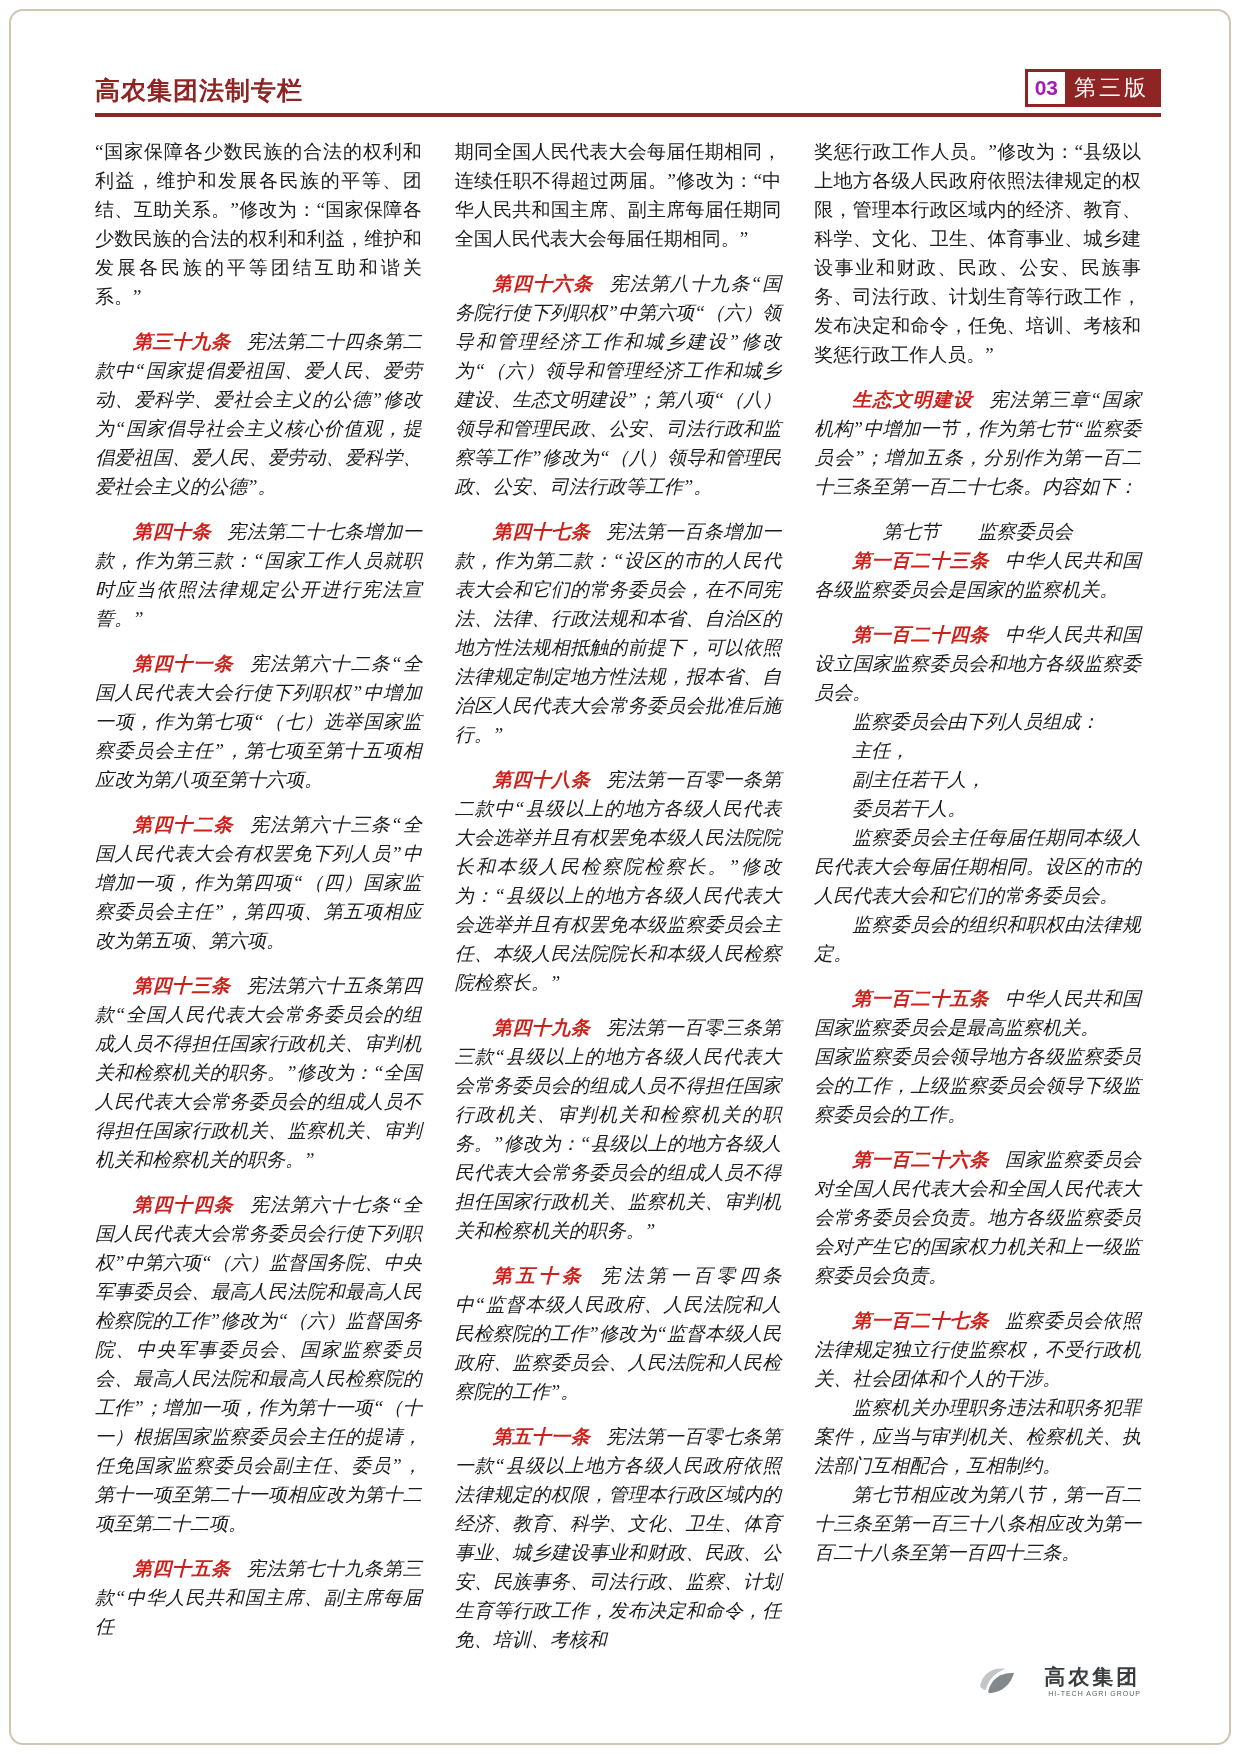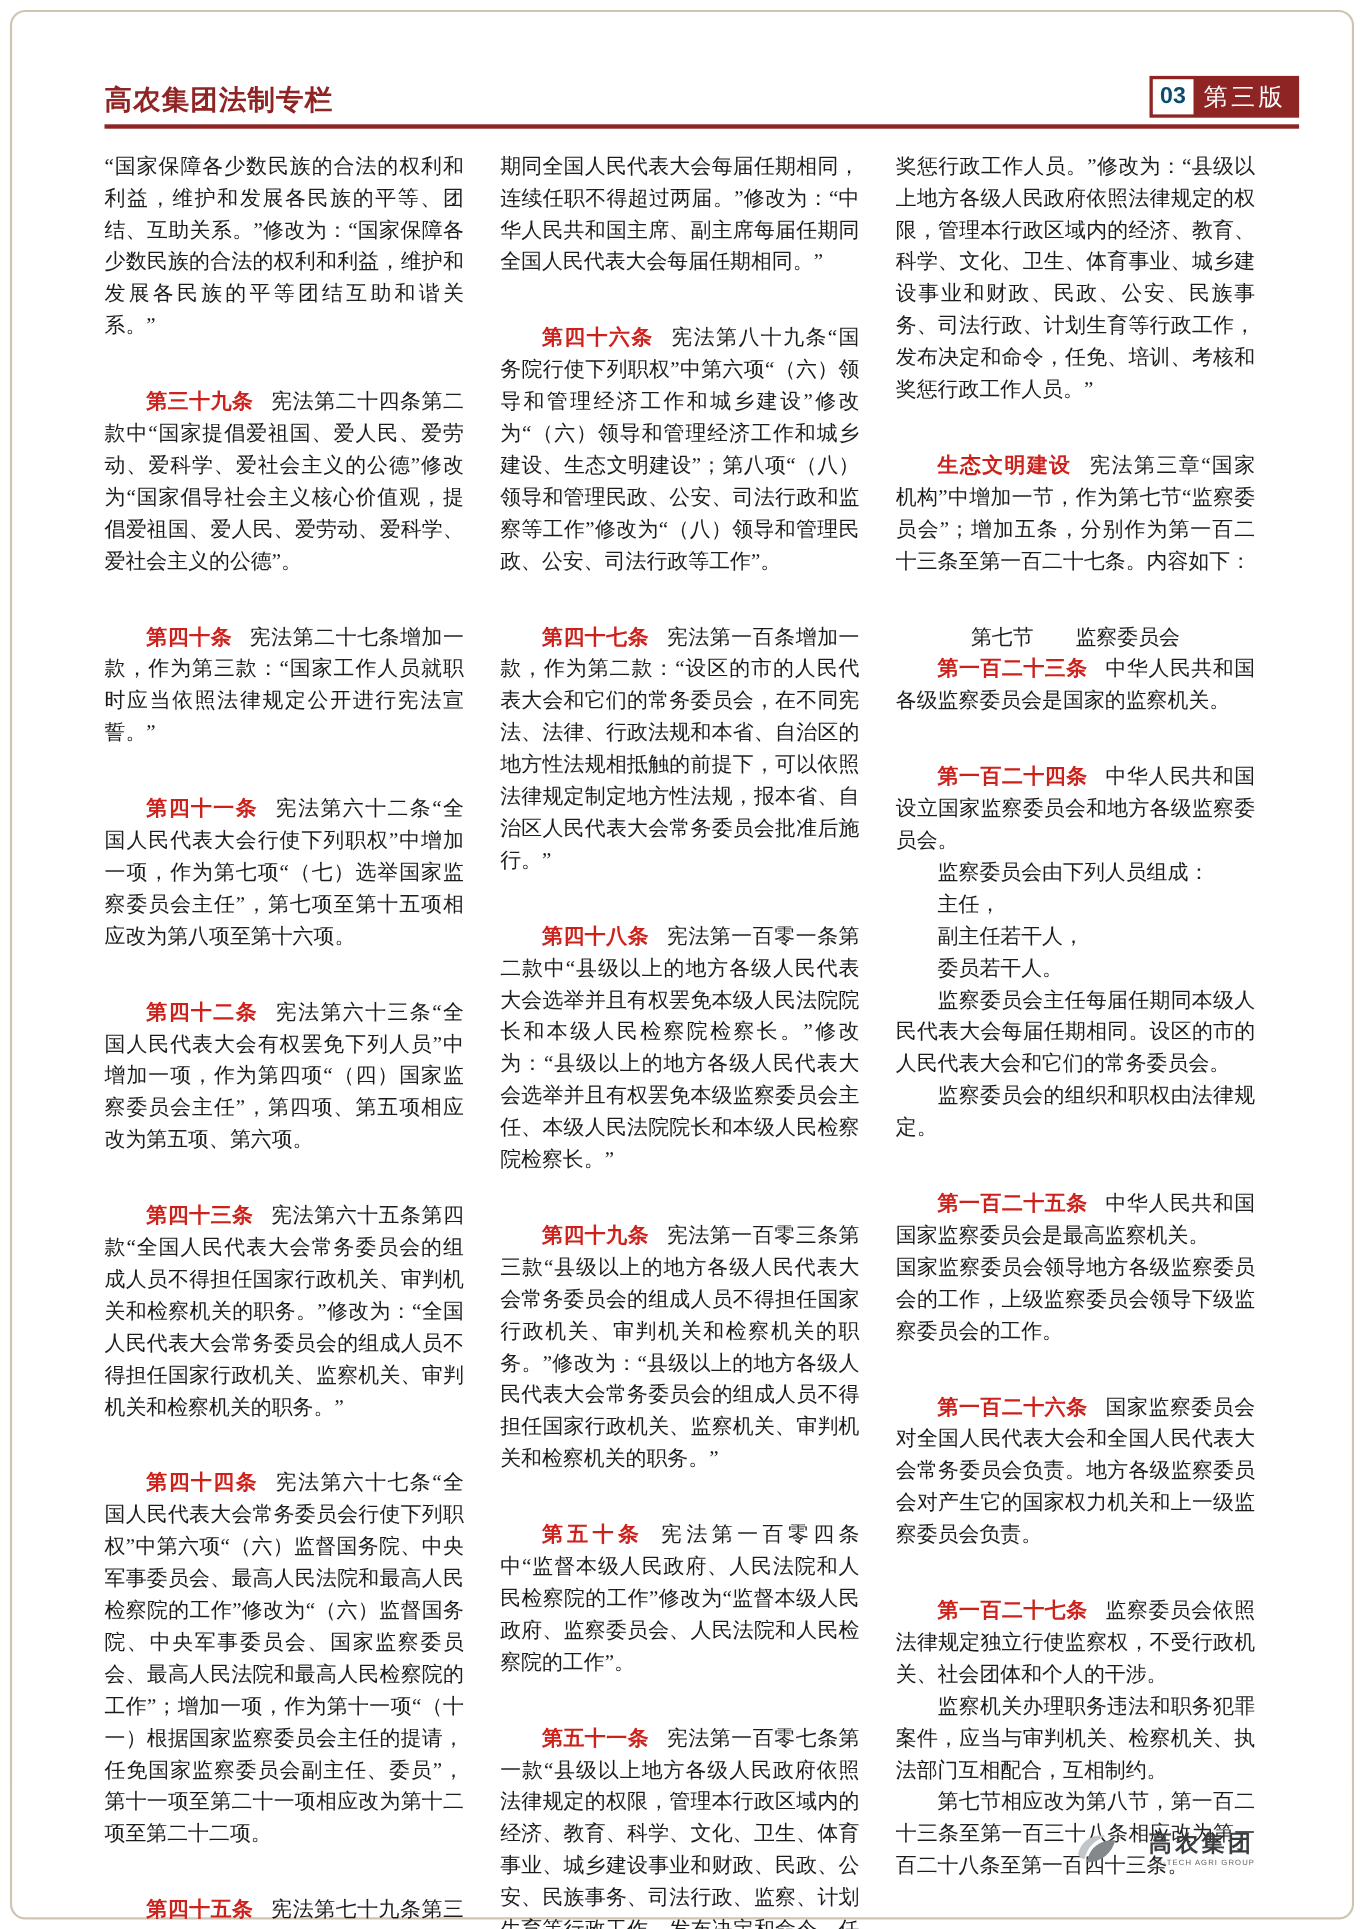--- a/index.html
+++ b/index.html
@@ -1,33 +1,33 @@
 <!DOCTYPE html>
 <html><head>
 <meta charset="utf-8">
 <style>
   html,body{margin:0;padding:0;background:#ffffff;}
   body{width:1240px;height:1754px;position:relative;overflow:hidden;
        font-family:"Liberation Serif","DejaVu Serif",serif;color:#1c1c1c;}
   .page{position:absolute;inset:9px;border:2px solid #cfc5b2;border-radius:14px;background:#fff;}
   
-  .header{padding:58px 48px 0 84px;}
+  .header{padding:58px 68px 0 84px;}
   .header-row{display:flex;justify-content:space-between;align-items:flex-end;}
   .section-title{font-family:"Liberation Sans","DejaVu Sans",sans-serif;font-weight:bold;
                  font-size:25px;color:#8e2423;letter-spacing:1px;}
   .badge{background:#8e2423;display:flex;align-items:center;padding:3px;height:32px;box-sizing:content-box;}
-  .badge-num{background:#ffffff;color:#0c4a6e;font-family:"Liberation Sans","DejaVu Sans",sans-serif;
+  .badge-num{background:#ffffff;color:#a21caf;font-family:"Liberation Sans","DejaVu Sans",sans-serif;
              font-weight:bold;font-size:21px;padding:3px 7px;line-height:26px;}
   .badge-edition{color:#ffffff;font-family:"Liberation Sans","DejaVu Sans",sans-serif;
                  font-weight:normal;font-size:22px;padding:0 9px;letter-spacing:3px;}
   .rule{height:4px;background:#8e2423;margin-top:6px;}
   
   .columns{display:flex;gap:33px;padding:20px 88px 0 84px;}
   .col{flex:1;min-width:0;}
-  .block + .block{margin-top:40px;}
+  .block + .block{margin-top:16px;font-style:italic;}
   p.para{margin:0;font-size:19px;line-height:29px;text-align:justify;text-justify:inter-ideograph;}
   p.para.indent{text-indent:2em;}
   p.para.center{text-align:center;text-indent:0;}
   .art-num{color:#cd221c;font-weight:bold;font-family:"Liberation Sans","DejaVu Sans",sans-serif;
            margin-right:0.85em;}
   
   .footer{position:absolute;right:84px;bottom:46px;display:flex;align-items:center;gap:7px;}
   .leaf{display:inline-flex;}
   .logo-text-wrap{display:flex;flex-direction:column;align-items:stretch;margin-left:18px;}
   .logo-text{font-family:"Liberation Sans","DejaVu Sans",sans-serif;font-weight:bold;

